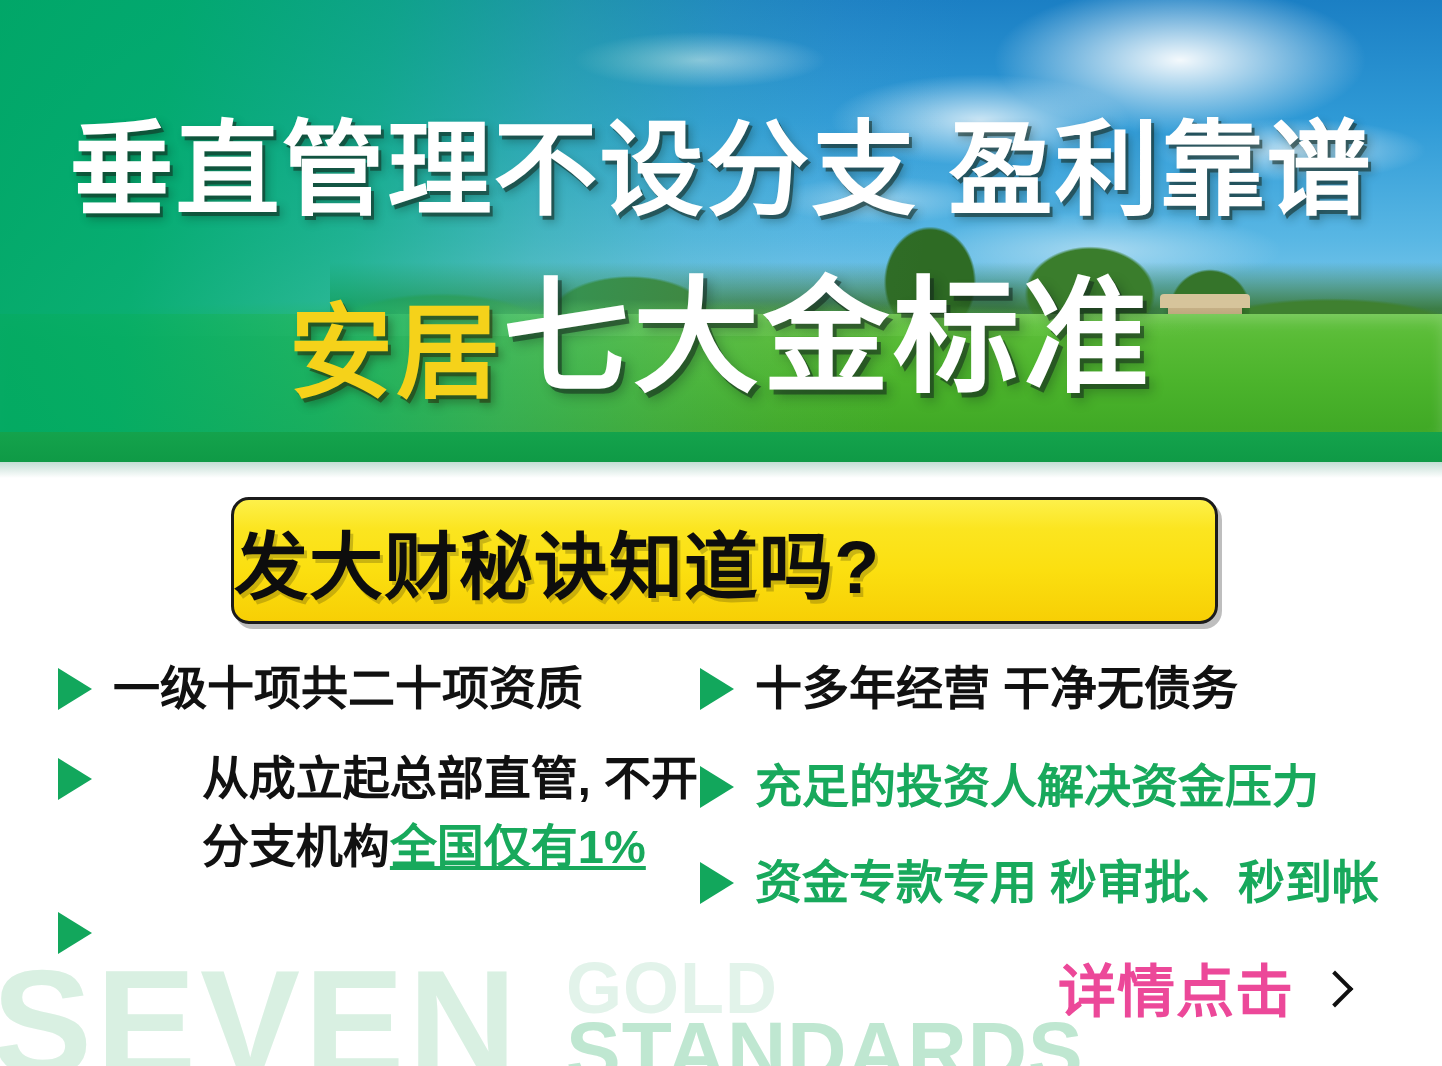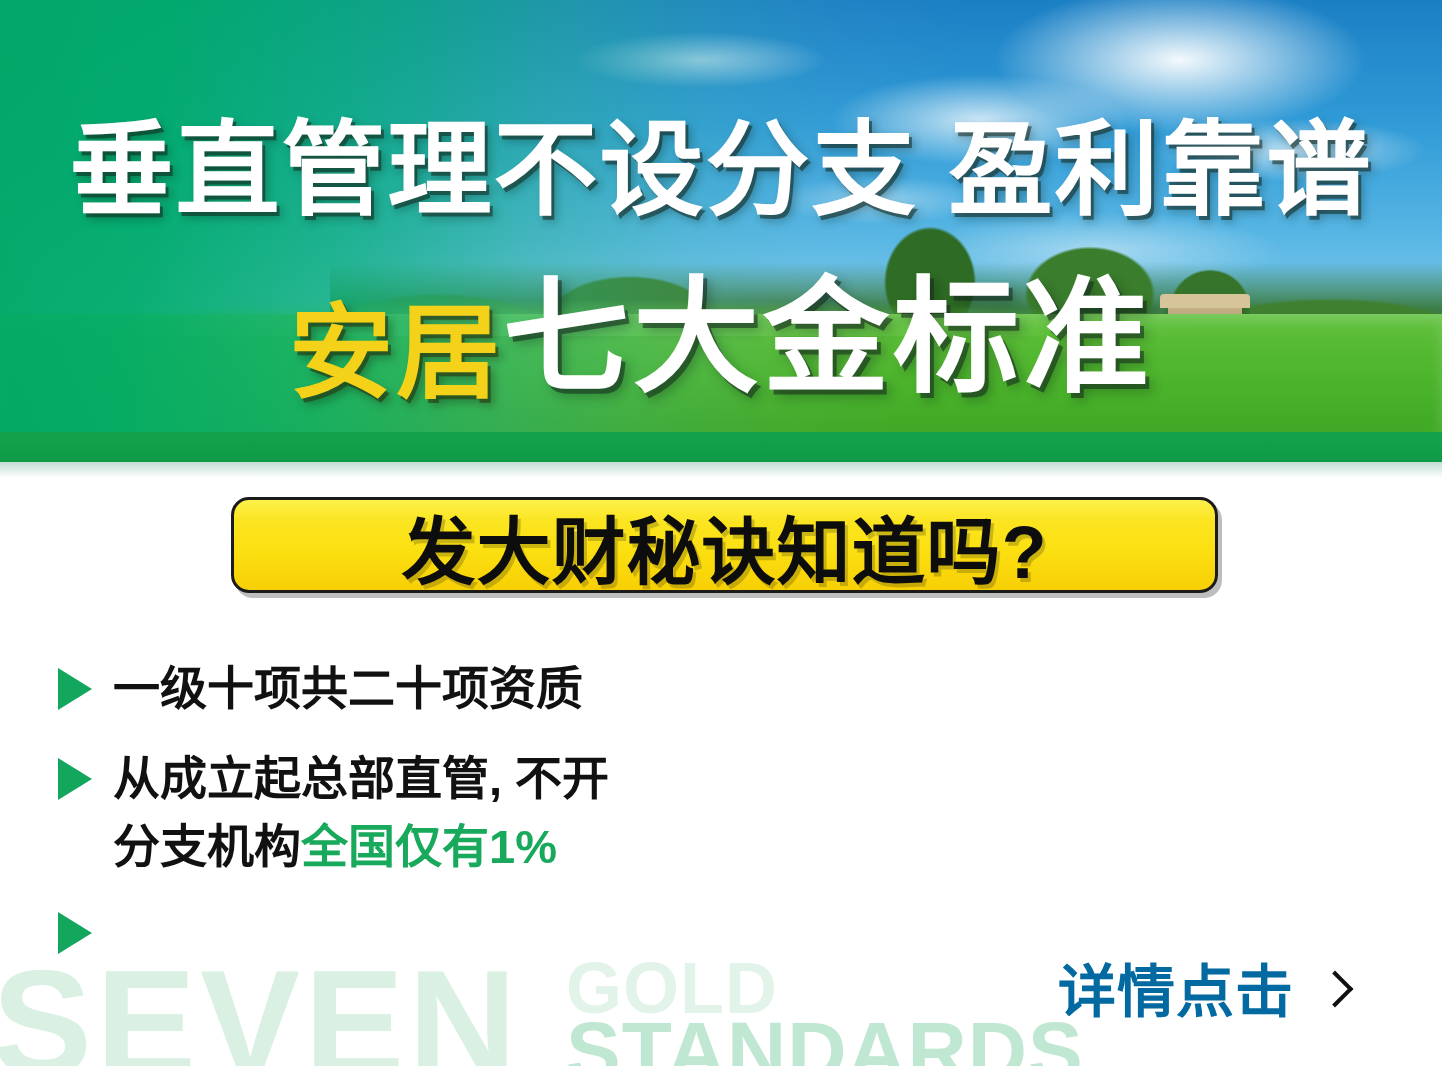--- a/index.html
+++ b/index.html
@@ -161,29 +161,29 @@
     text-shadow:
       4px 5px 0 rgba(20,40,30,0.55),
       7px 8px 12px rgba(10,30,20,0.30);
     margin-top: 41px;
   }
 
   
   .yellow-banner {
     position: absolute;
     left: 231px; top: 497px;
-    width: 987px; height: 96px;
+    width: 987px; height: 127px;
     background: linear-gradient(180deg, #fdf04a 0%, #fbe520 24%, #fbdf10 58%, #f7cf05 100%);
     border: 3px solid #1b1b1b;
     border-radius: 18px;
     box-shadow: 4px 5px 0 rgba(20,20,20,0.28);
     box-sizing: border-box;
     display: flex;
     align-items: center;
-    justify-content: center;
+    justify-content: flex-start;
   }
   .yellow-banner-text {
     font-size: 74px;
     font-weight: bold;
     color: #0d0d0d;
     letter-spacing: 1px;
     white-space: nowrap;
     text-shadow: 3px 4px 0 rgba(90,80,10,0.30);
   }
 
@@ -254,41 +254,41 @@
   }
   .feature-text {
     font-size: 47px;
     line-height: 68px;
     font-weight: bold;
     color: #111111;
     letter-spacing: 0px;
     white-space: pre-line;
   }
   .feature-text.green { color: #18a95c; }
-  .hl { color: #18a95c; }
+  .hl { color: #18a95c; text-decoration: underline; }
 
   .lf1 { margin-bottom: 22px; }
-  .lf2 { margin-bottom: 18px; }
+  .lf2 { margin-bottom: 18px; justify-content: space-between; }
 
   .rf1 { margin-bottom: 30px; }
   .rf2 { margin-bottom: 28px; }
 
   
   .cta {
     position: absolute;
     left: 1058px; top: 963px;
     display: flex;
     align-items: center;
     cursor: pointer;
   }
   .cta-text {
     font-size: 58px;
     line-height: 58px;
     font-weight: bold;
-    color: #0369a1;
+    color: #ec4899;
     letter-spacing: 1px;
     white-space: nowrap;
   }
   .cta-chevron {
     margin-left: 26px;
     width: 26px; height: 44px;
     position: relative;
   }
   .cta-chevron::before {
     content: "";
@@ -346,20 +346,38 @@
         <span class="feature-text"><span>从成立起总部直管, 不开
 分支机构</span><span class="hl">全国仅有1%</span></span>
       </div>
 
       <div class="feature">
         <span class="tri"></span>
       </div>
 
     </div>
 
+    <div class="col col-right">
+
+      <div class="feature rf1">
+        <span class="tri"></span>
+        <span class="feature-text">十多年经营  干净无债务</span>
+      </div>
+
+      <div class="feature rf2">
+        <span class="tri"></span>
+        <span class="feature-text green">充足的投资人解决资金压力</span>
+      </div>
+
+      <div class="feature">
+        <span class="tri"></span>
+        <span class="feature-text green">资金专款专用  秒审批、秒到帐</span>
+      </div>
+
+    </div>
   </div>
 
   <div class="cta">
     <span class="cta-text">详情点击</span>
     <span class="cta-chevron"></span>
   </div>
 
 </div>
 
 </body></html>

